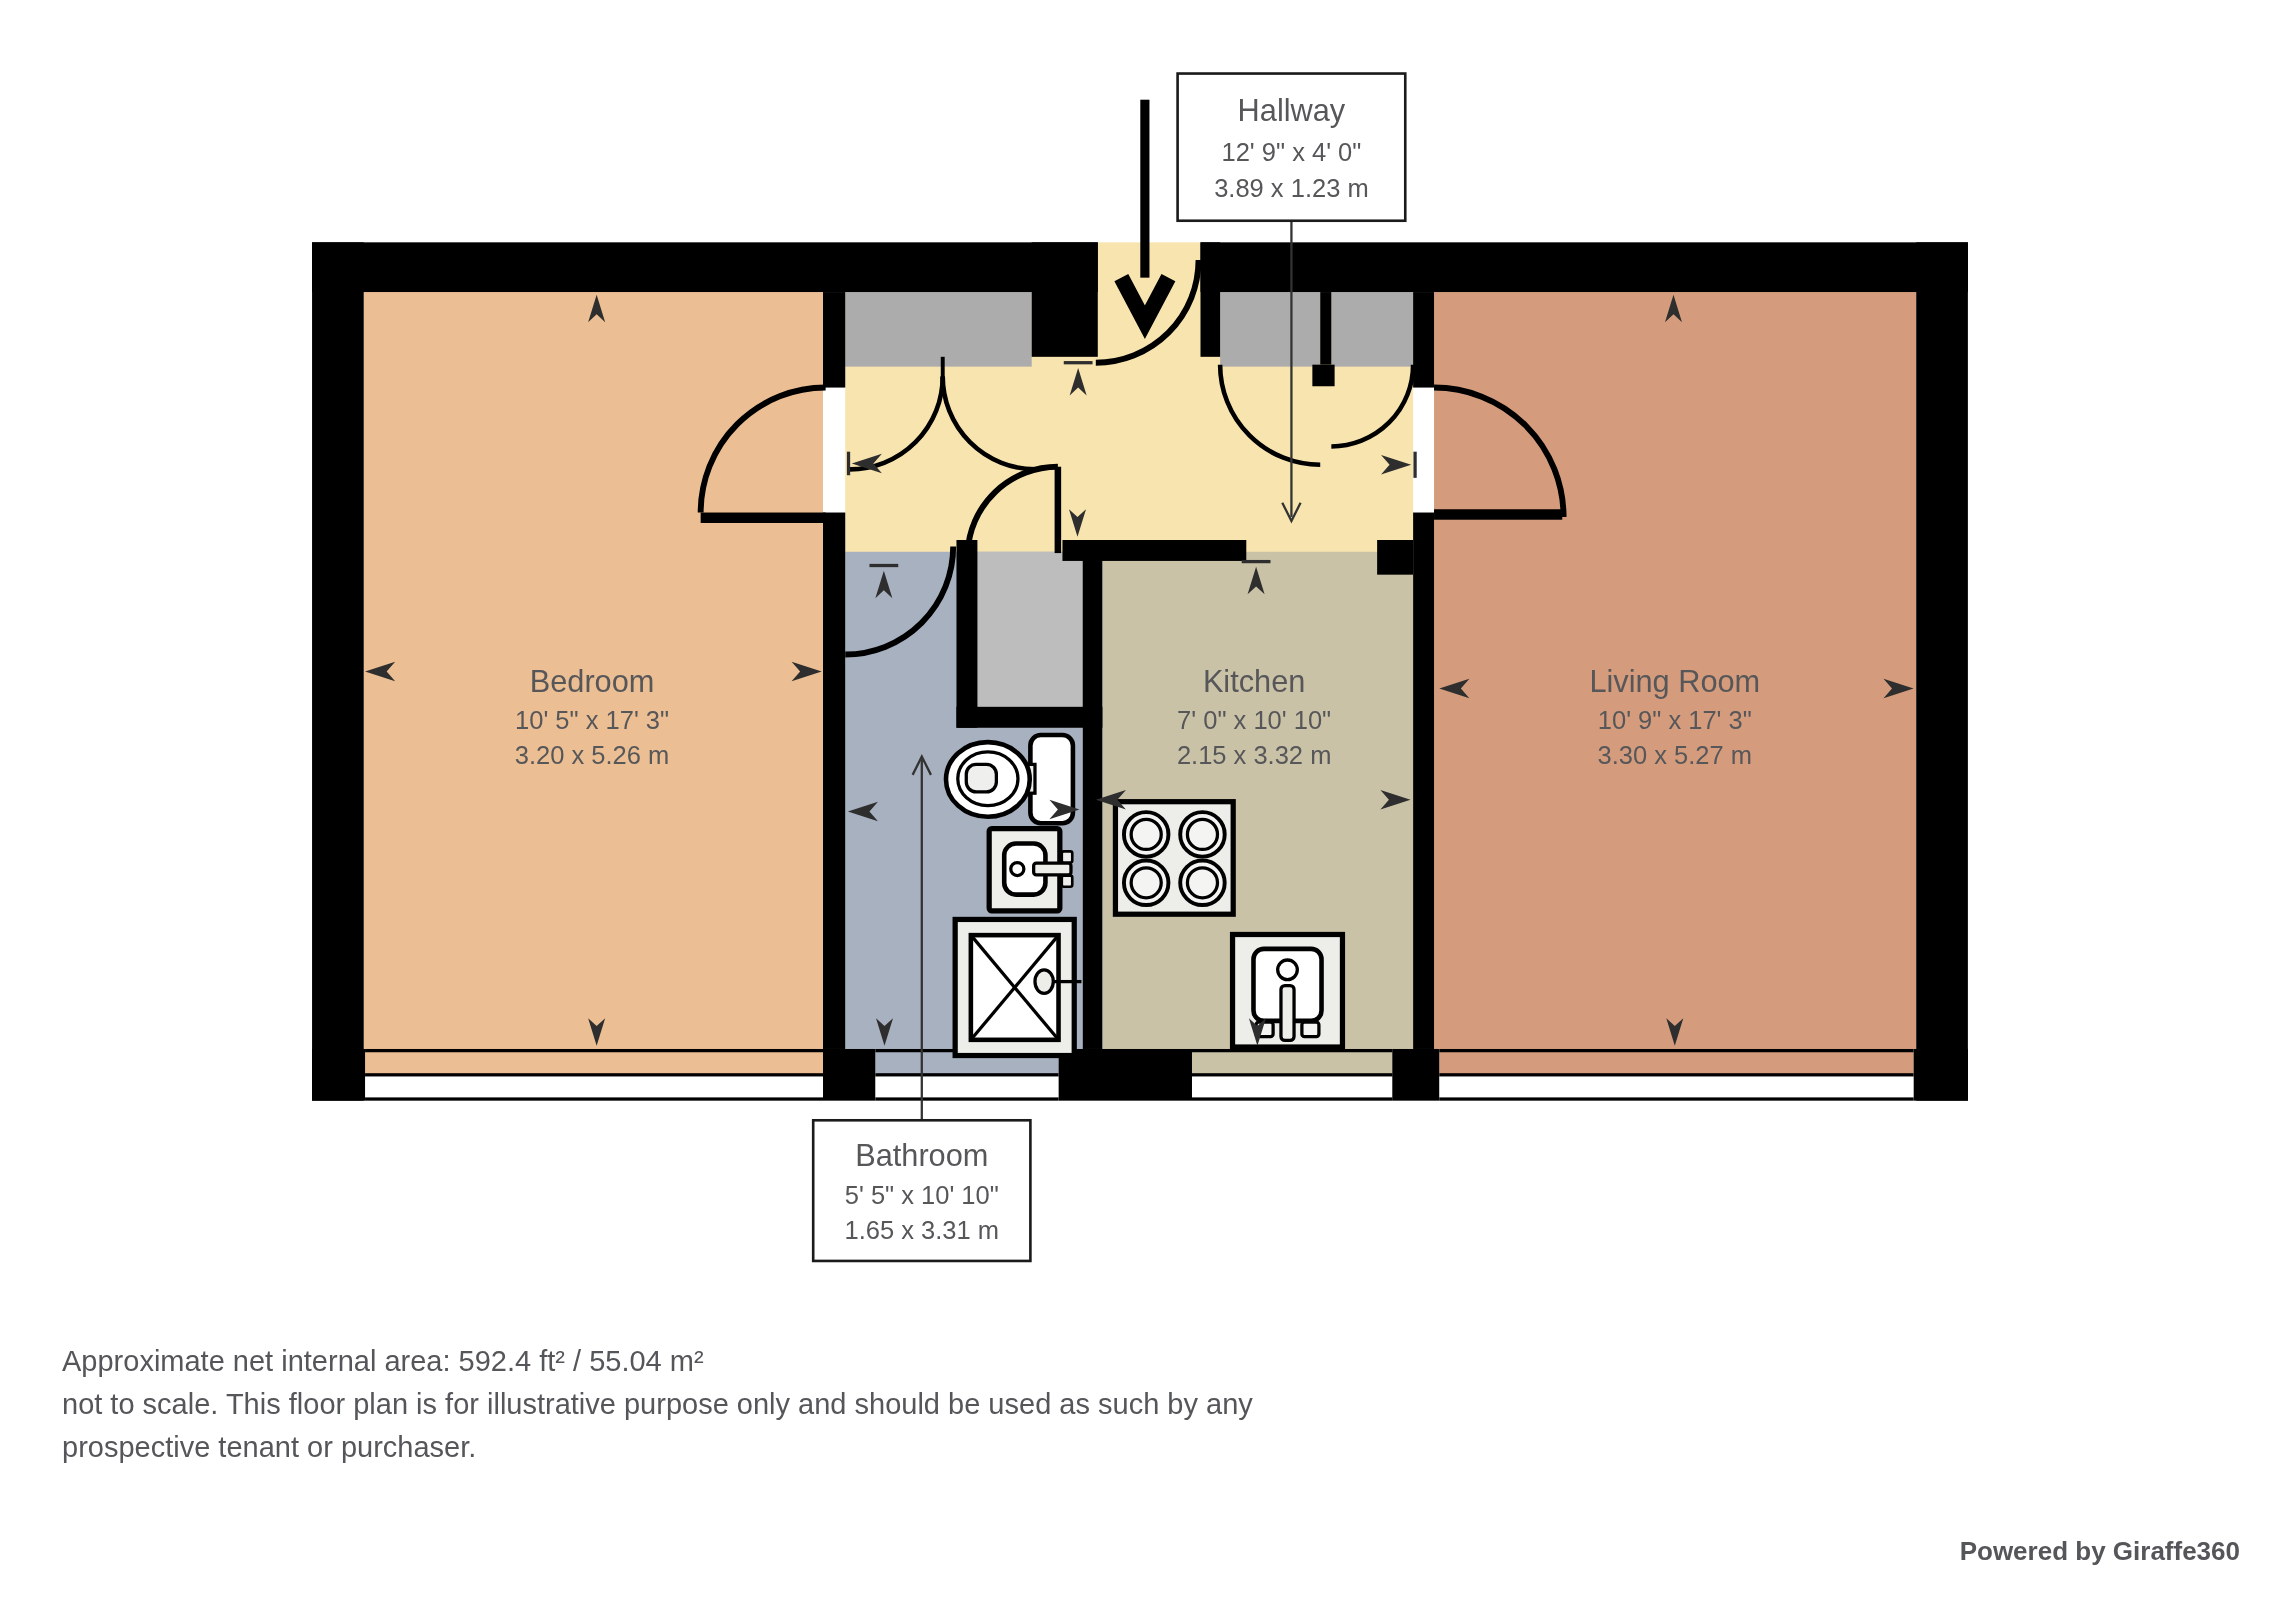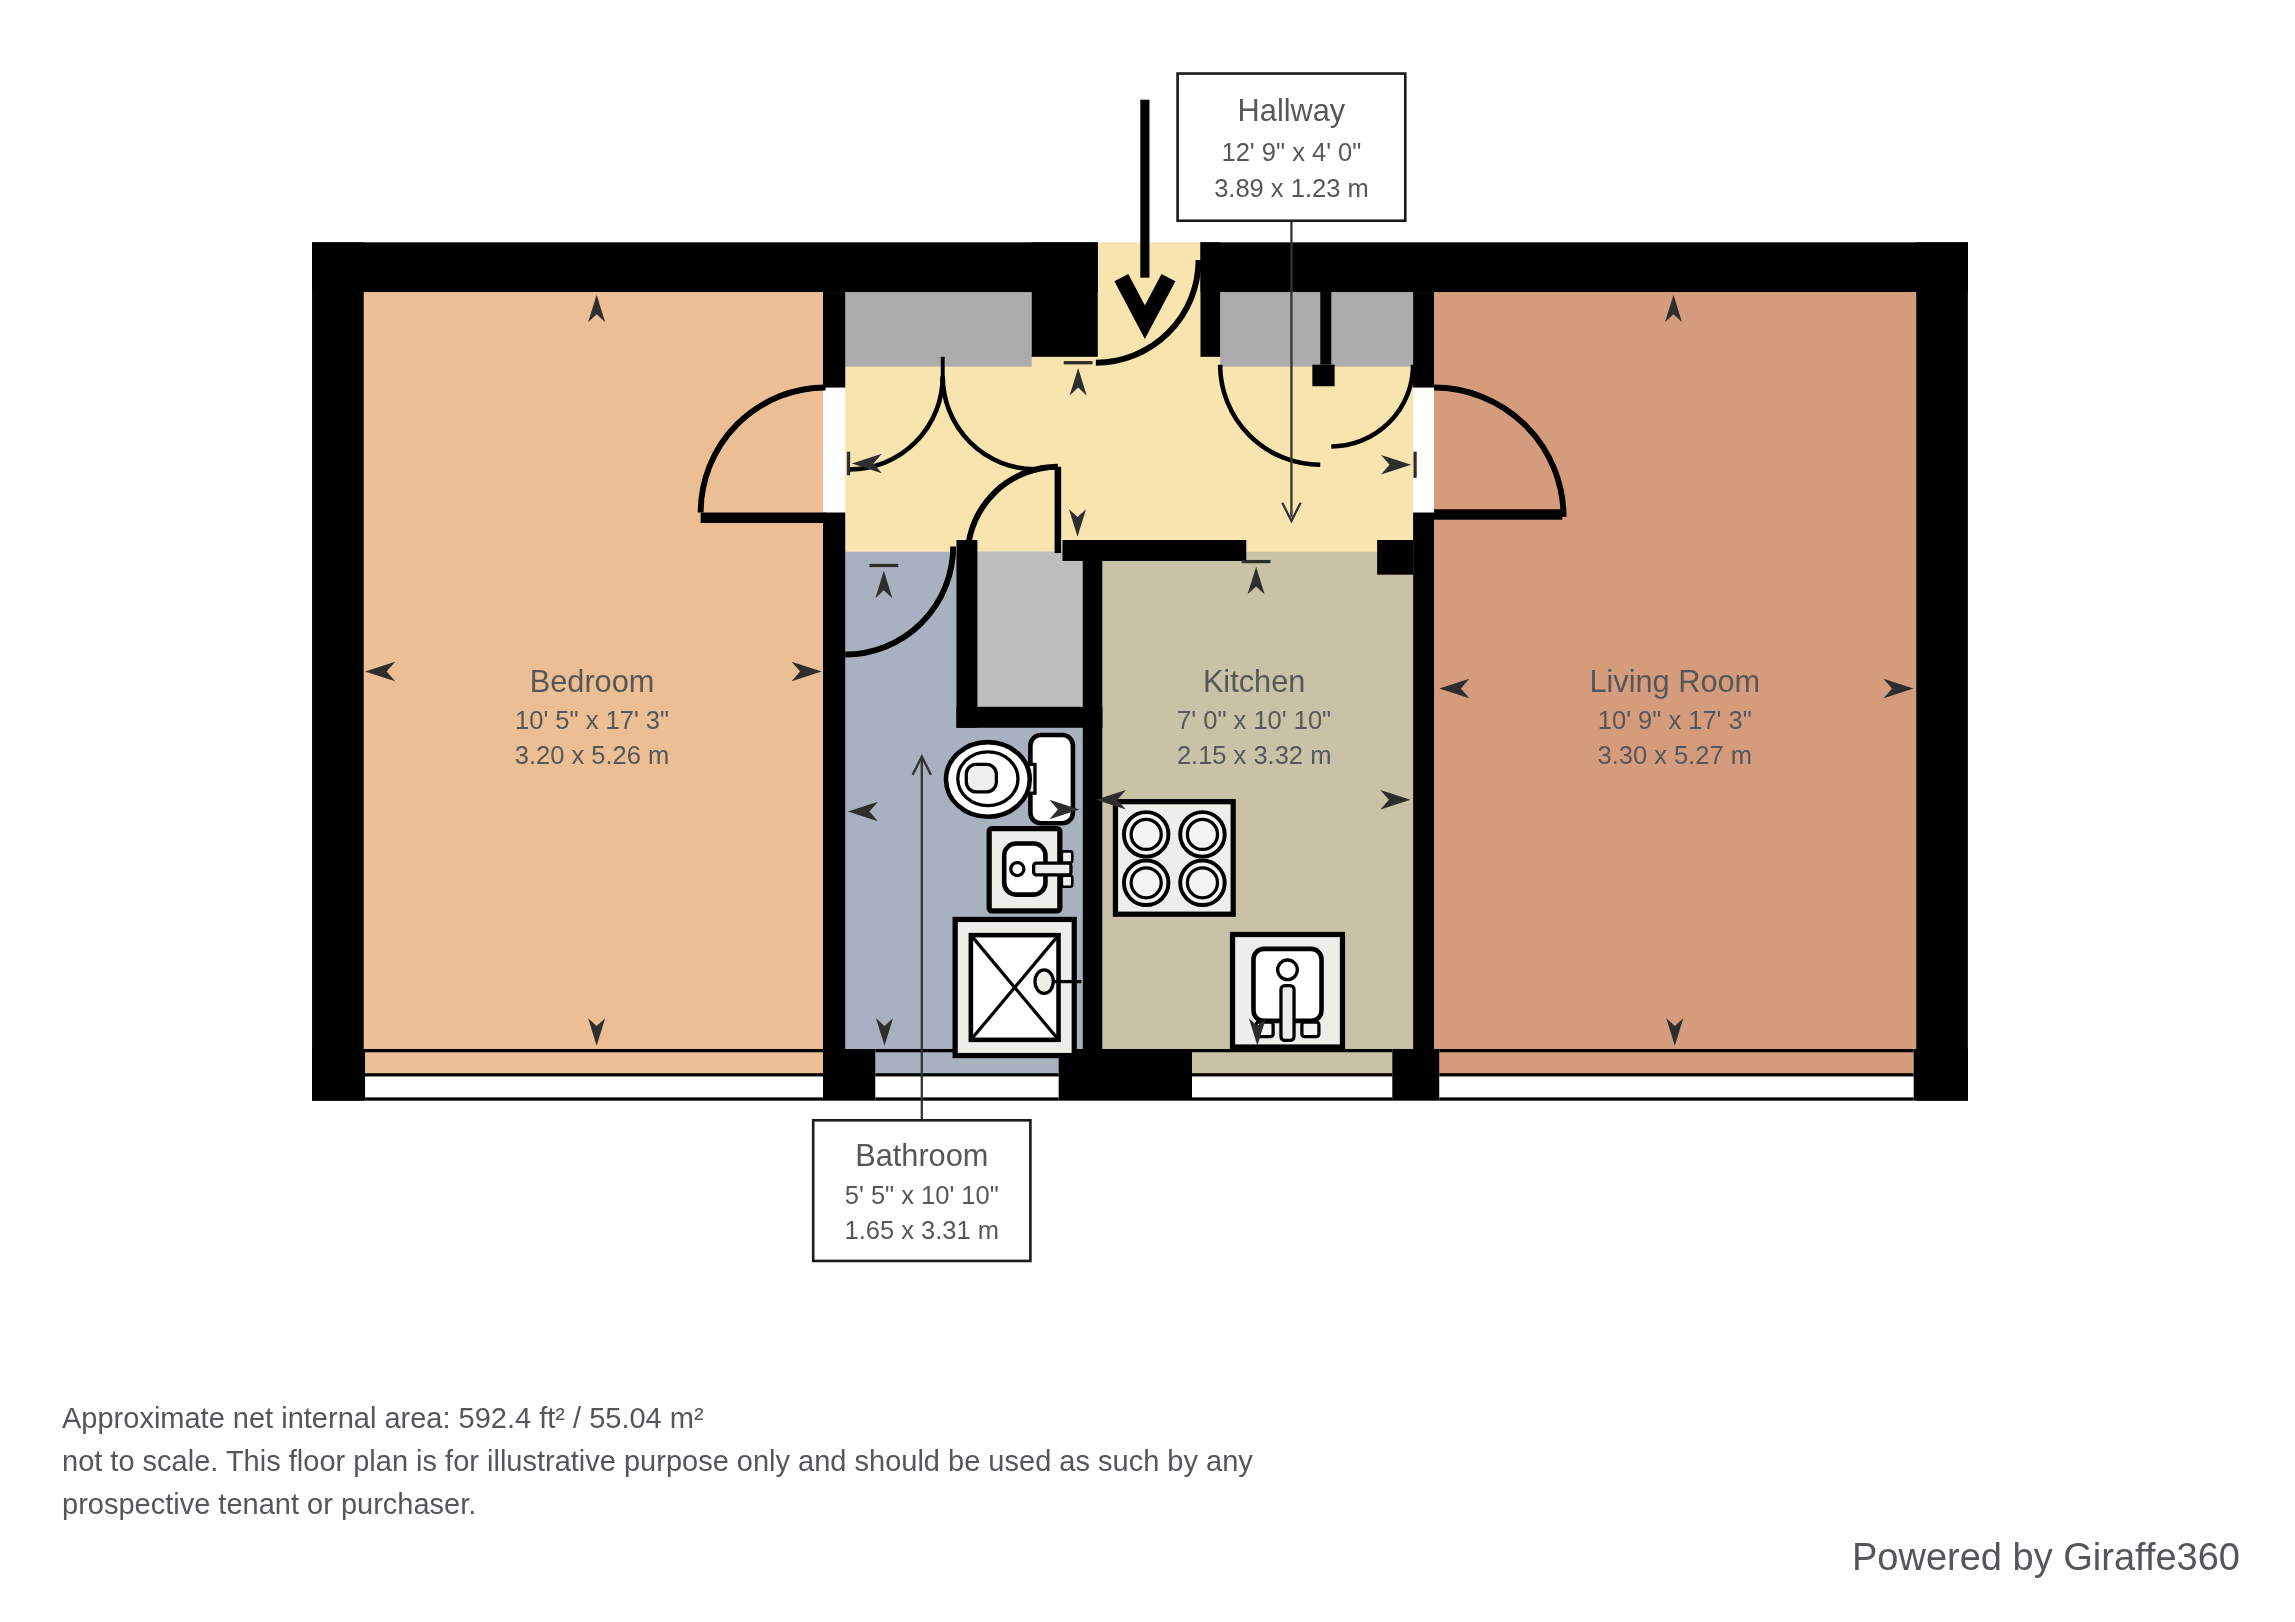--- a/index.html
+++ b/index.html
@@ -13,23 +13,23 @@
   .wall{fill:#000000;}
   .arc{fill:none;stroke:#000000;stroke-width:9;}
   .arc-thin{fill:none;stroke:#000000;stroke-width:7;}
   .leaf{fill:#000000;}
   .fixo{fill:#EDEDEA;stroke:#000000;stroke-width:8;}
   .fixw{fill:#FFFFFF;stroke:#000000;stroke-width:7;}
   .fixl{fill:none;stroke:#000000;stroke-width:5;}
   .marker{fill:#2E2E2E;}
   .mbar{stroke:#2E2E2E;stroke-width:5;}
   .leader{stroke:#333333;stroke-width:3.5;fill:none;}
-  .footer{position:absolute;left:62px;top:1397px;width:1243px;
+  .footer{position:absolute;left:62px;top:1340px;width:1243px;
           font-size:29px;line-height:43px;color:#55565A;}
-  .powered{position:absolute;right:55px;top:1536px;font-size:38px;color:#55565A;}
+  .powered{position:absolute;right:55px;top:1536px;font-size:26px;color:#55565A;font-weight:bold;}
 </style>
 </head>
 <body>
 
 <svg id="plan-svg" width="2295" height="1623" viewBox="0 0 3508 2480">
 
   <g>
     <rect x="556" y="446" width="702" height="1157" fill="#ECBE93"></rect>
     <rect x="1292" y="446" width="868" height="411" fill="#F8E4AF"></rect>
     <rect x="1678" y="370" width="157" height="80" fill="#F8E4AF"></rect>

